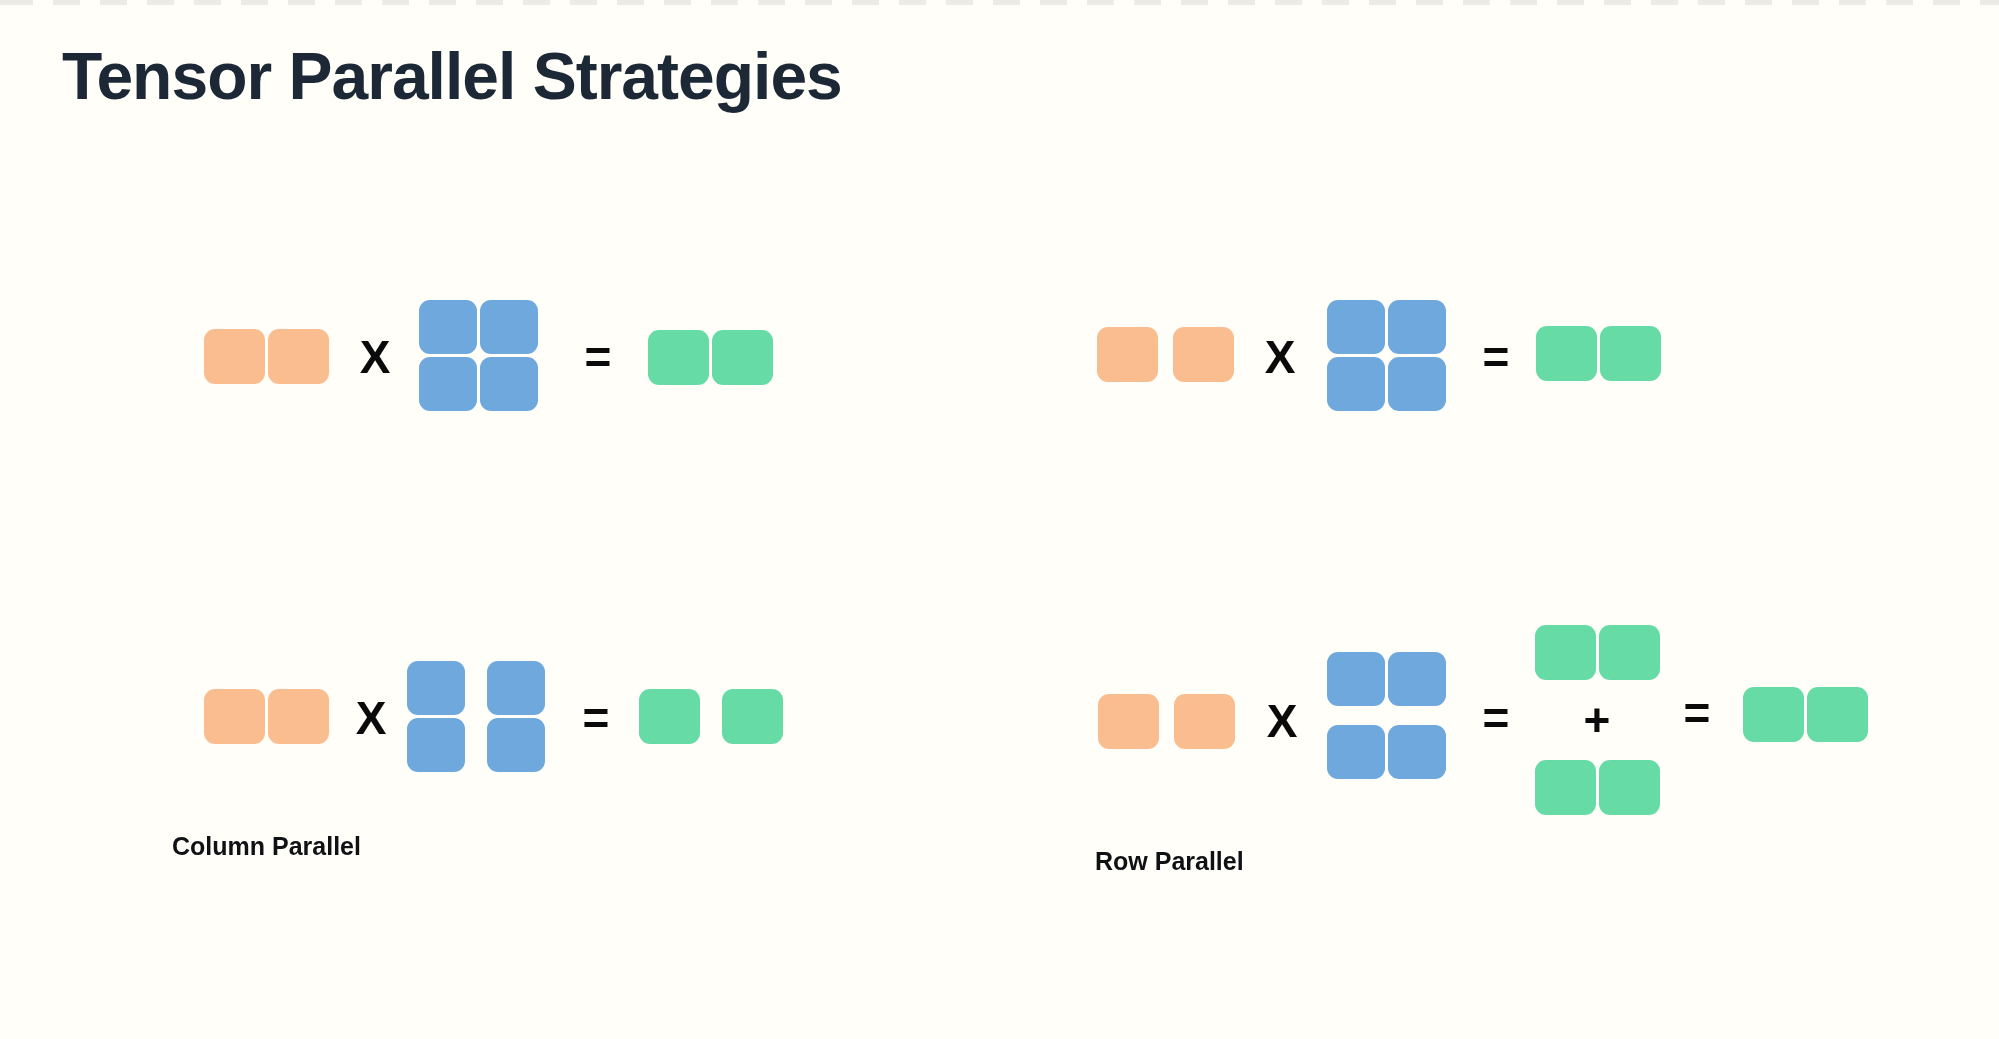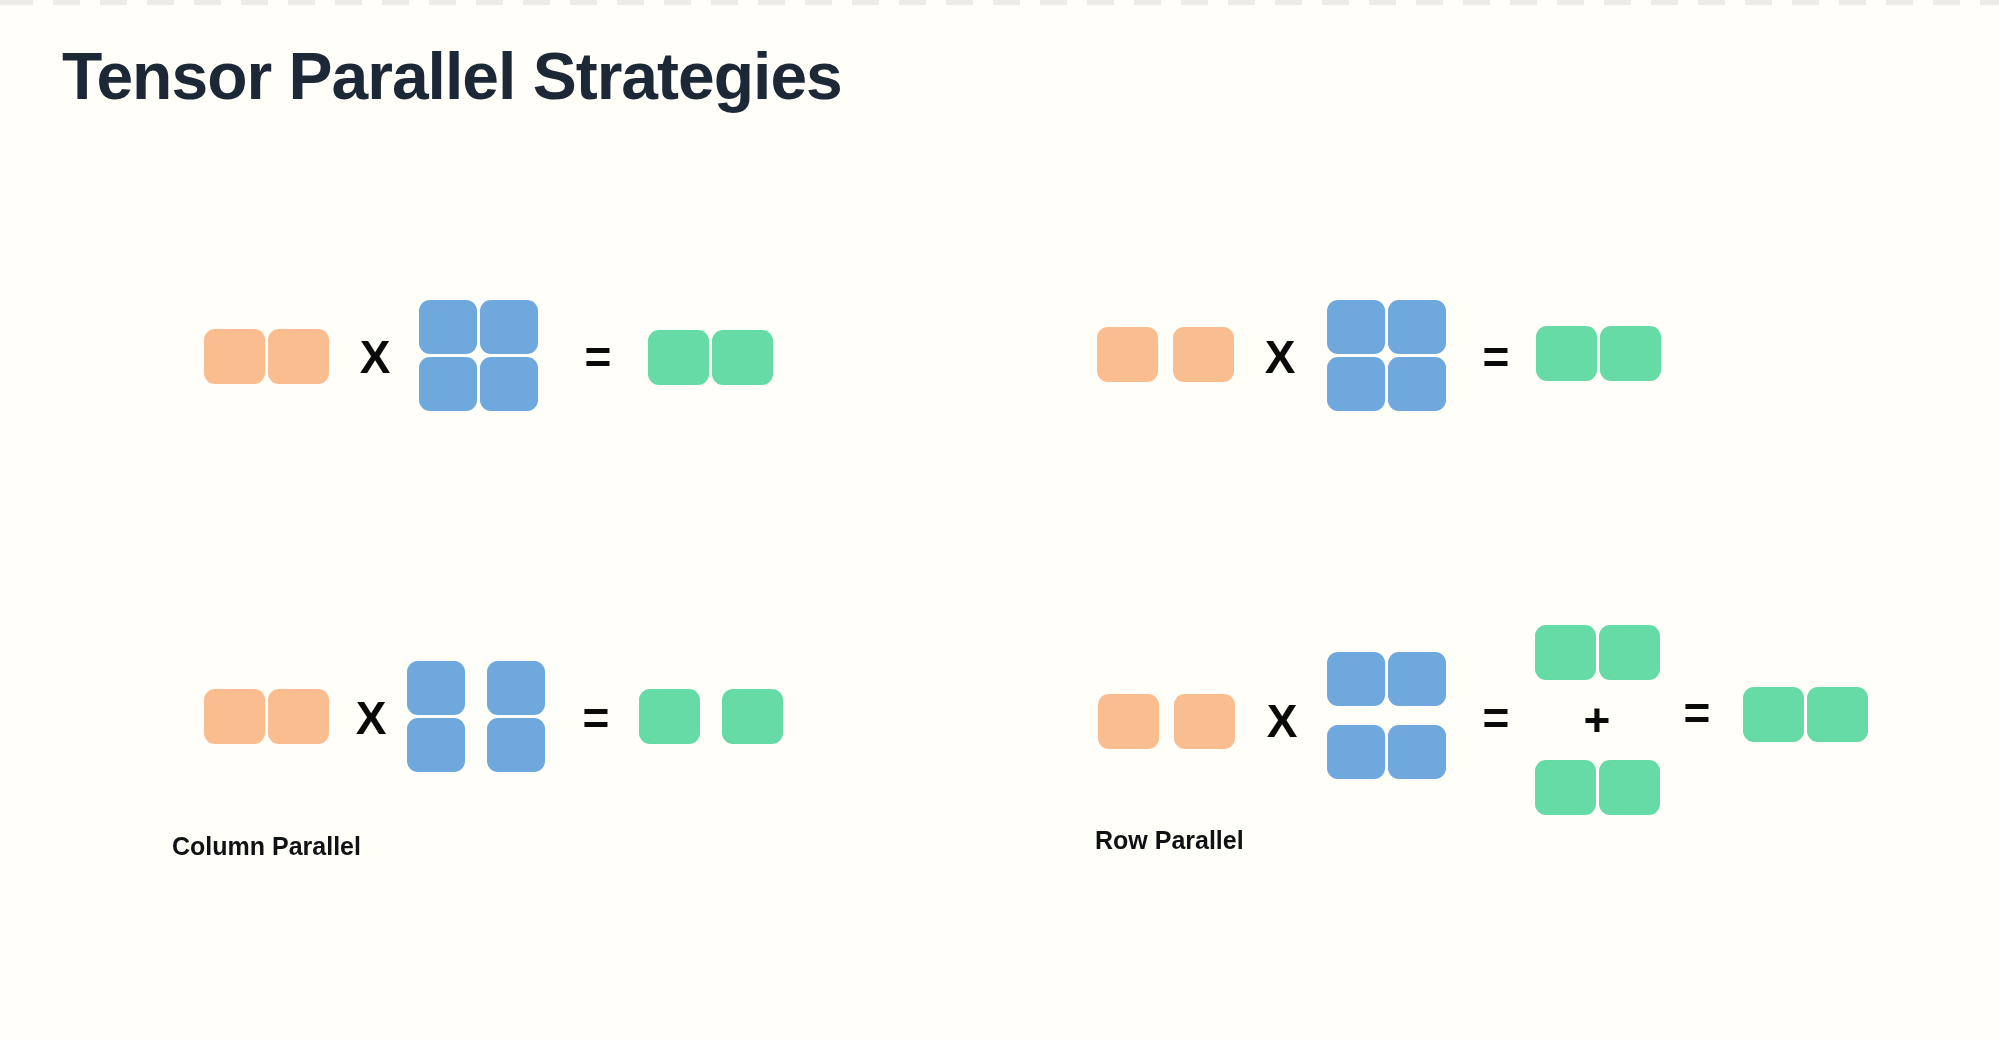--- a/index.html
+++ b/index.html
@@ -131,16 +131,16 @@
     <span class="op" style="left:1572px; top:693px;">+</span>
     <div class="pair" style="left:1535px; top:760px;">
       <div class="blk green"></div>
       <div class="blk green"></div>
     </div>
     <span class="op" style="left:1672px; top:686px;">=</span>
     <div class="pair" style="left:1743px; top:687px;">
       <div class="blk green"></div>
       <div class="blk green"></div>
     </div>
-    <div class="caption" style="left:1095px; top:826px;">Row Parallel</div>
+    <div class="caption" style="left:1095px; top:847px;">Row Parallel</div>
   </div>
 
 </div>
 
 </body></html>

